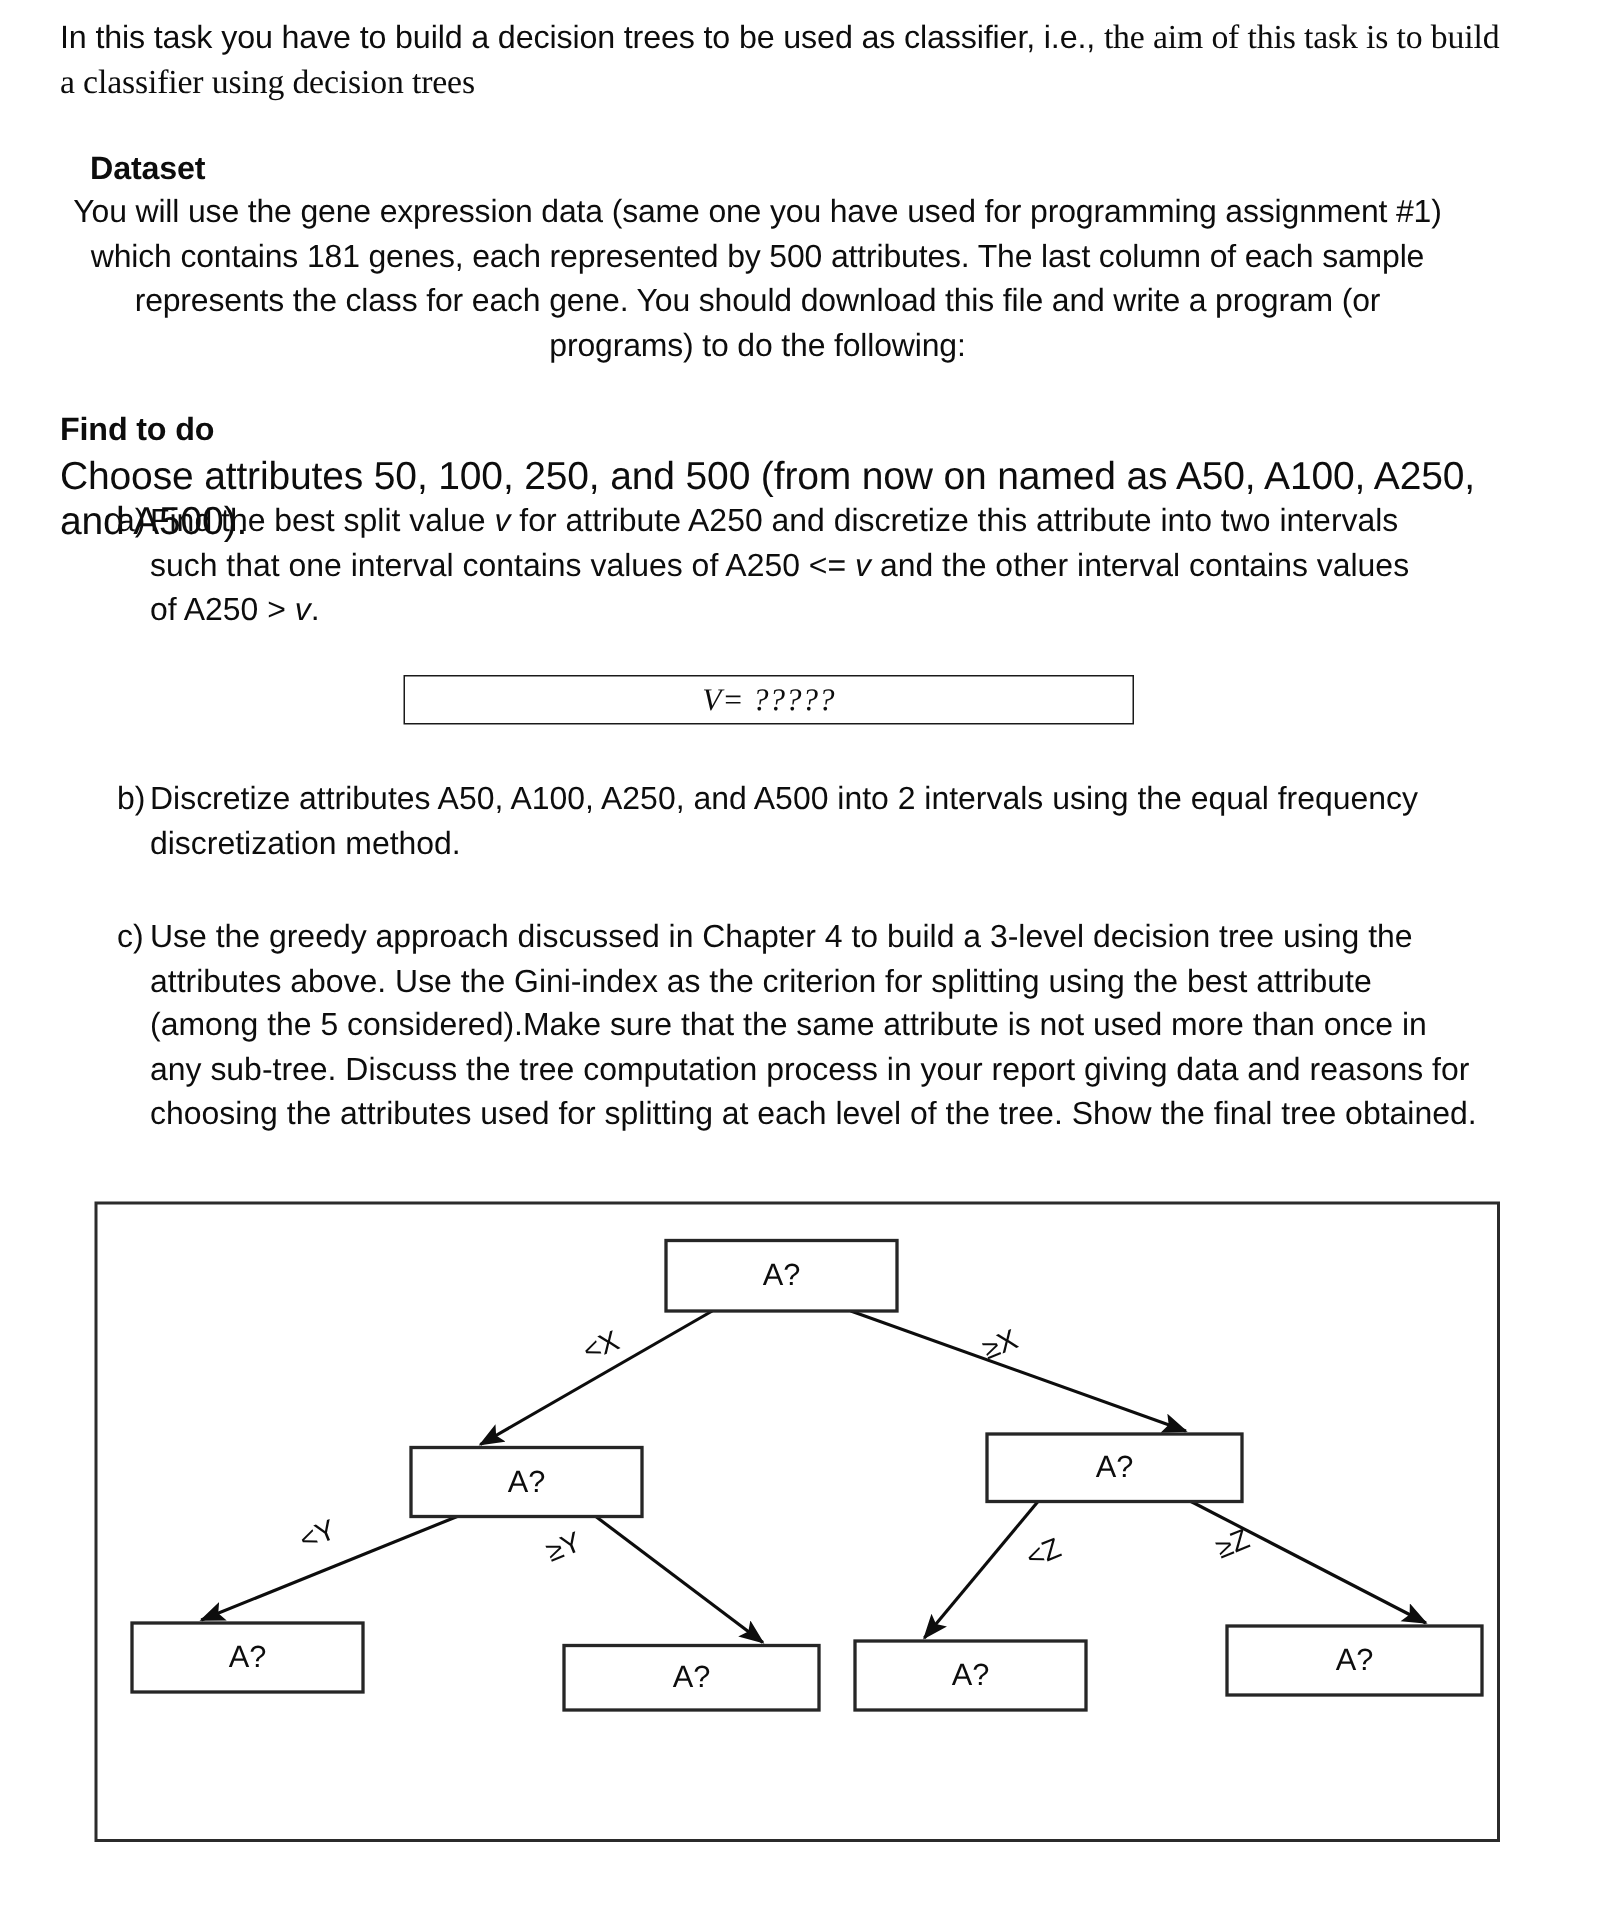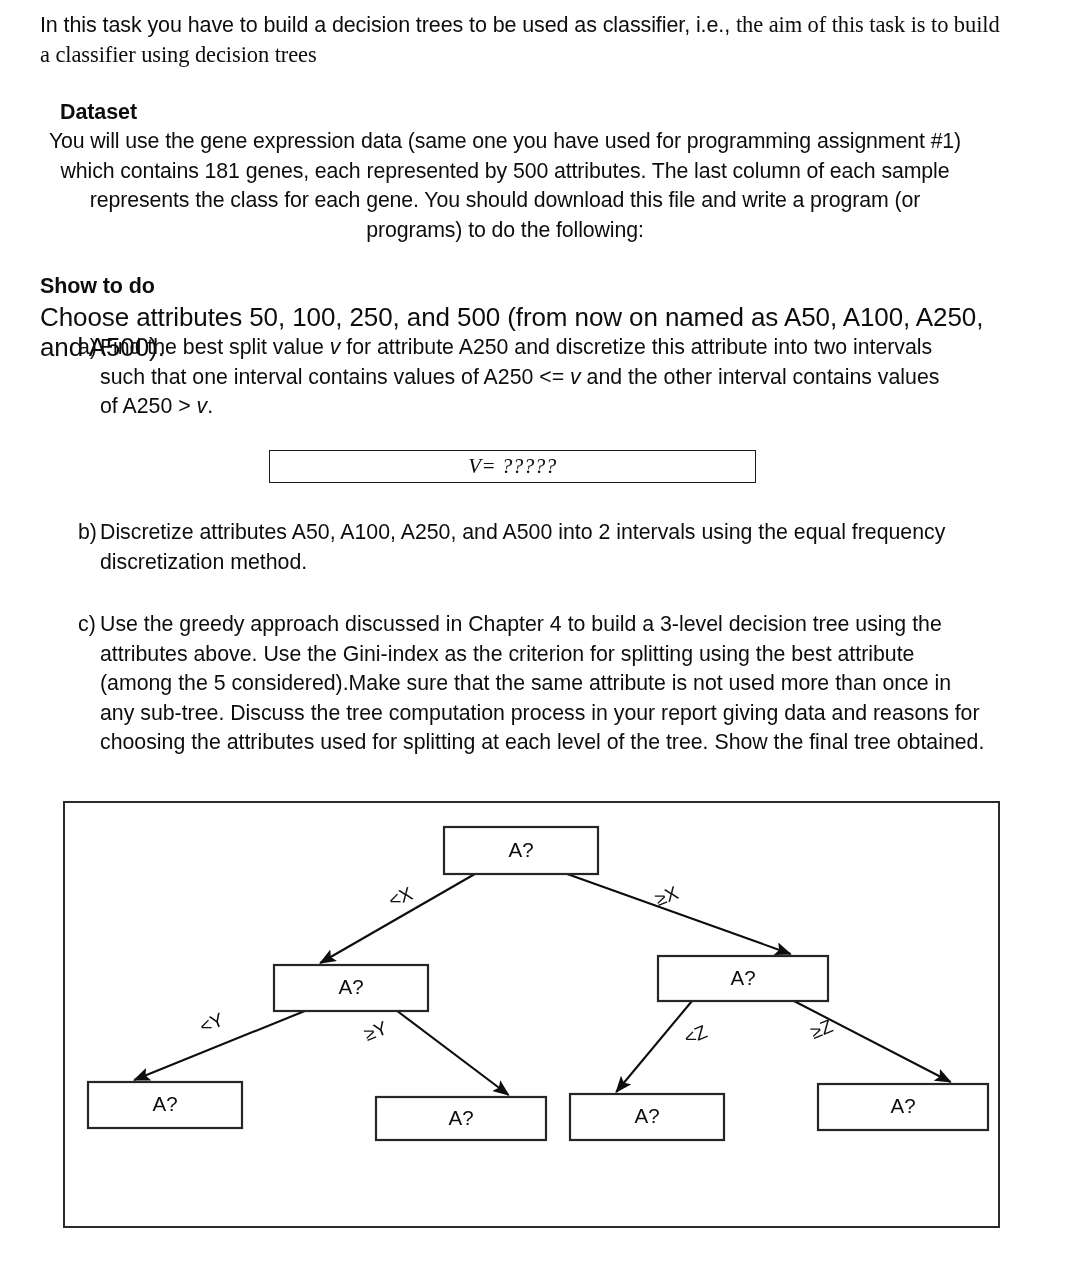--- a/index.html
+++ b/index.html
@@ -144,21 +144,21 @@
 </head>
 <body>
 
 <div class="page">
 
   <div class="para" id="intro-para"><span class="seg-sans">In this task you have to build a decision trees to be used as classifier, i.e., </span><span class="seg-serif">the aim of this task is to build a classifier using decision trees</span></div>
 
   <div class="para sans bold" id="dataset-heading">Dataset</div>
   <div class="para sans" id="dataset-para">You will use the gene expression data (same one you have used for programming assignment #1) which contains 181 genes, each represented by 500 attributes. The last column of each sample represents the class for each gene. You should download this file and write a program (or programs) to do the following:</div>
 
-  <div class="para sans bold" id="whattodo-heading">Show to do</div>
+  <div class="para sans bold" id="whattodo-heading">Find to do</div>
   <div class="para sans" id="whattodo-intro">Choose attributes 50, 100, 250, and 500 (from now on named as A50, A100, A250, and A500).</div>
 
   <div class="li sans" id="item-a">
     <span class="marker">a)</span>
     <span class="litext"><span>Find the best split value </span><span class="ital">v</span><span> for attribute A250 and discretize this attribute into two intervals such that one interval contains values of A250 &lt;= </span><span class="ital">v</span><span> and the other interval contains values of A250 &gt; </span><span class="ital">v</span><span>.</span></span>
   </div>
 
   <div id="vbox">
     <div id="vbox-label">V= ?????</div>
   </div>

